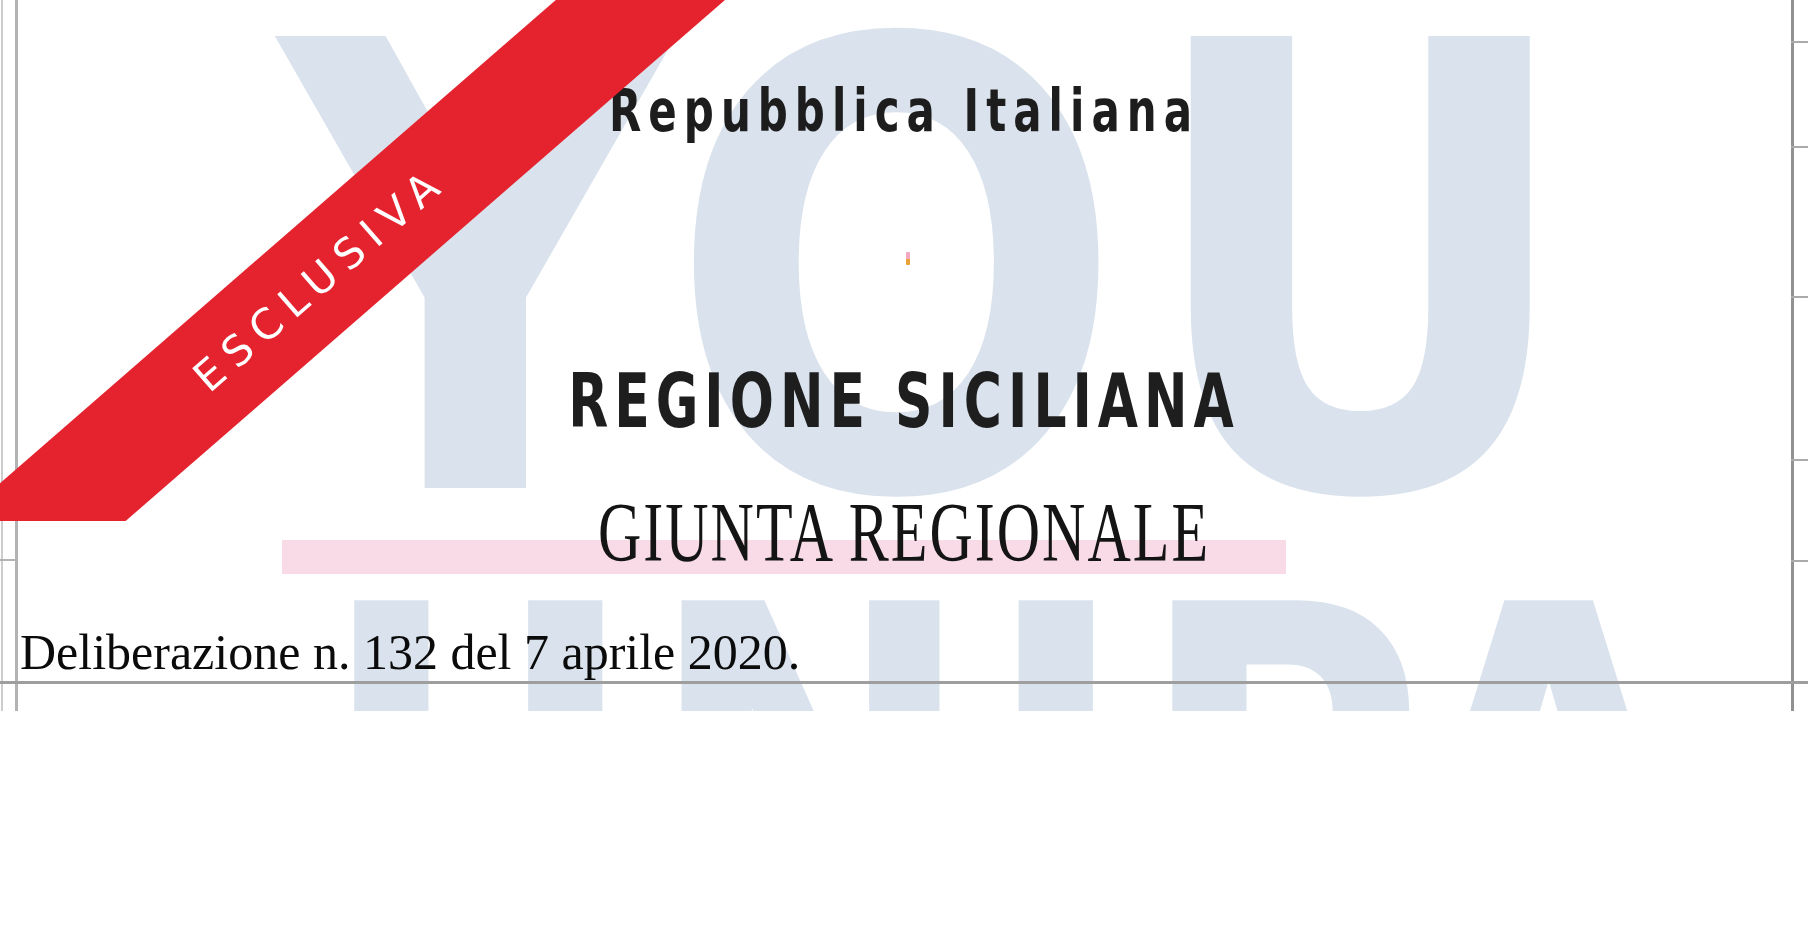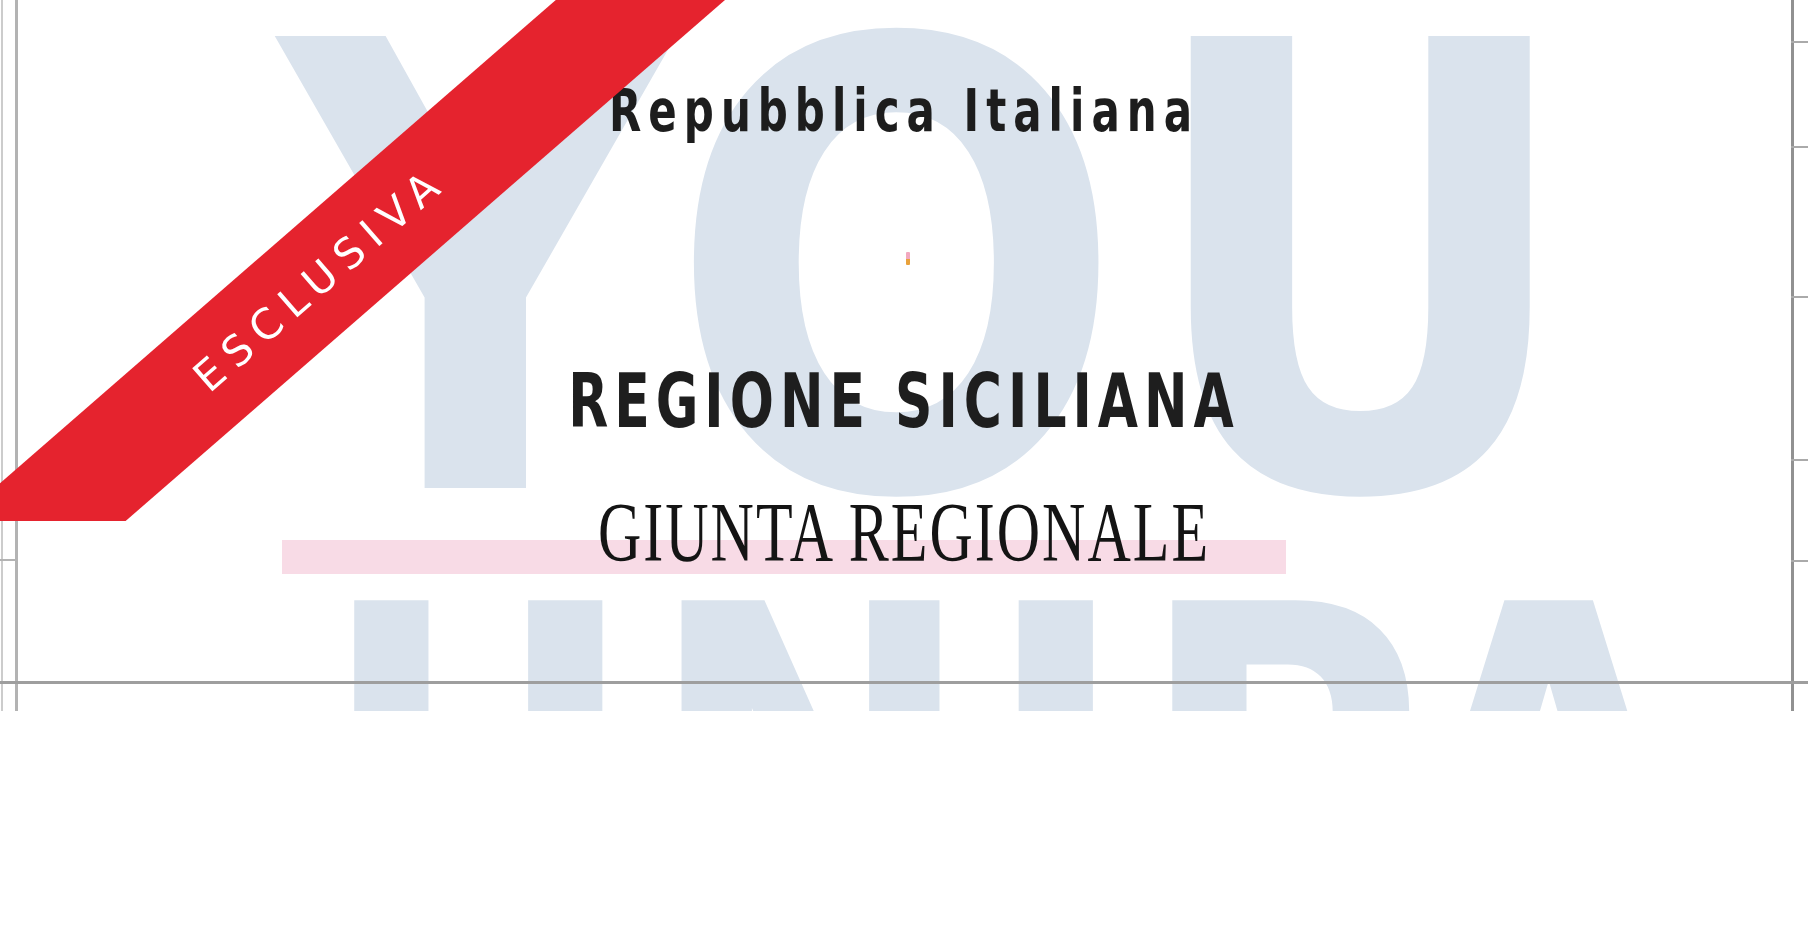--- a/index.html
+++ b/index.html
@@ -128,20 +128,21 @@
   <div class="hline stub-right" style="top:296px"></div>
   <div class="hline stub-right" style="top:459px"></div>
   <div class="hline stub-right" style="top:560px"></div>
 
   <div id="hdr-repubblica" class="hdr">Repubblica Italiana</div>
   <div id="hdr-regione" class="hdr">REGIONE SICILIANA</div>
   <div id="hdr-giunta" class="hdr">GIUNTA REGIONALE</div>
 
   <div id="artifact-mark"></div>
 
+  <div id="row-delibera" class="row-text">Deliberazione n. 132 del 7 aprile 2020.</div>
   <div id="row-emergenza" class="row-text">“Emergenza COVID-18. Misure straordinarie di sostegno per gli studenti</div>
   <div id="row-fuori" class="row-text">fuori sede. Iniziative.”</div>
 
   <div id="ribbon-clip">
     <div id="ribbon-band">
       <span id="ribbon-label">ESCLUSIVA</span>
     </div>
   </div>
 
 </div>

